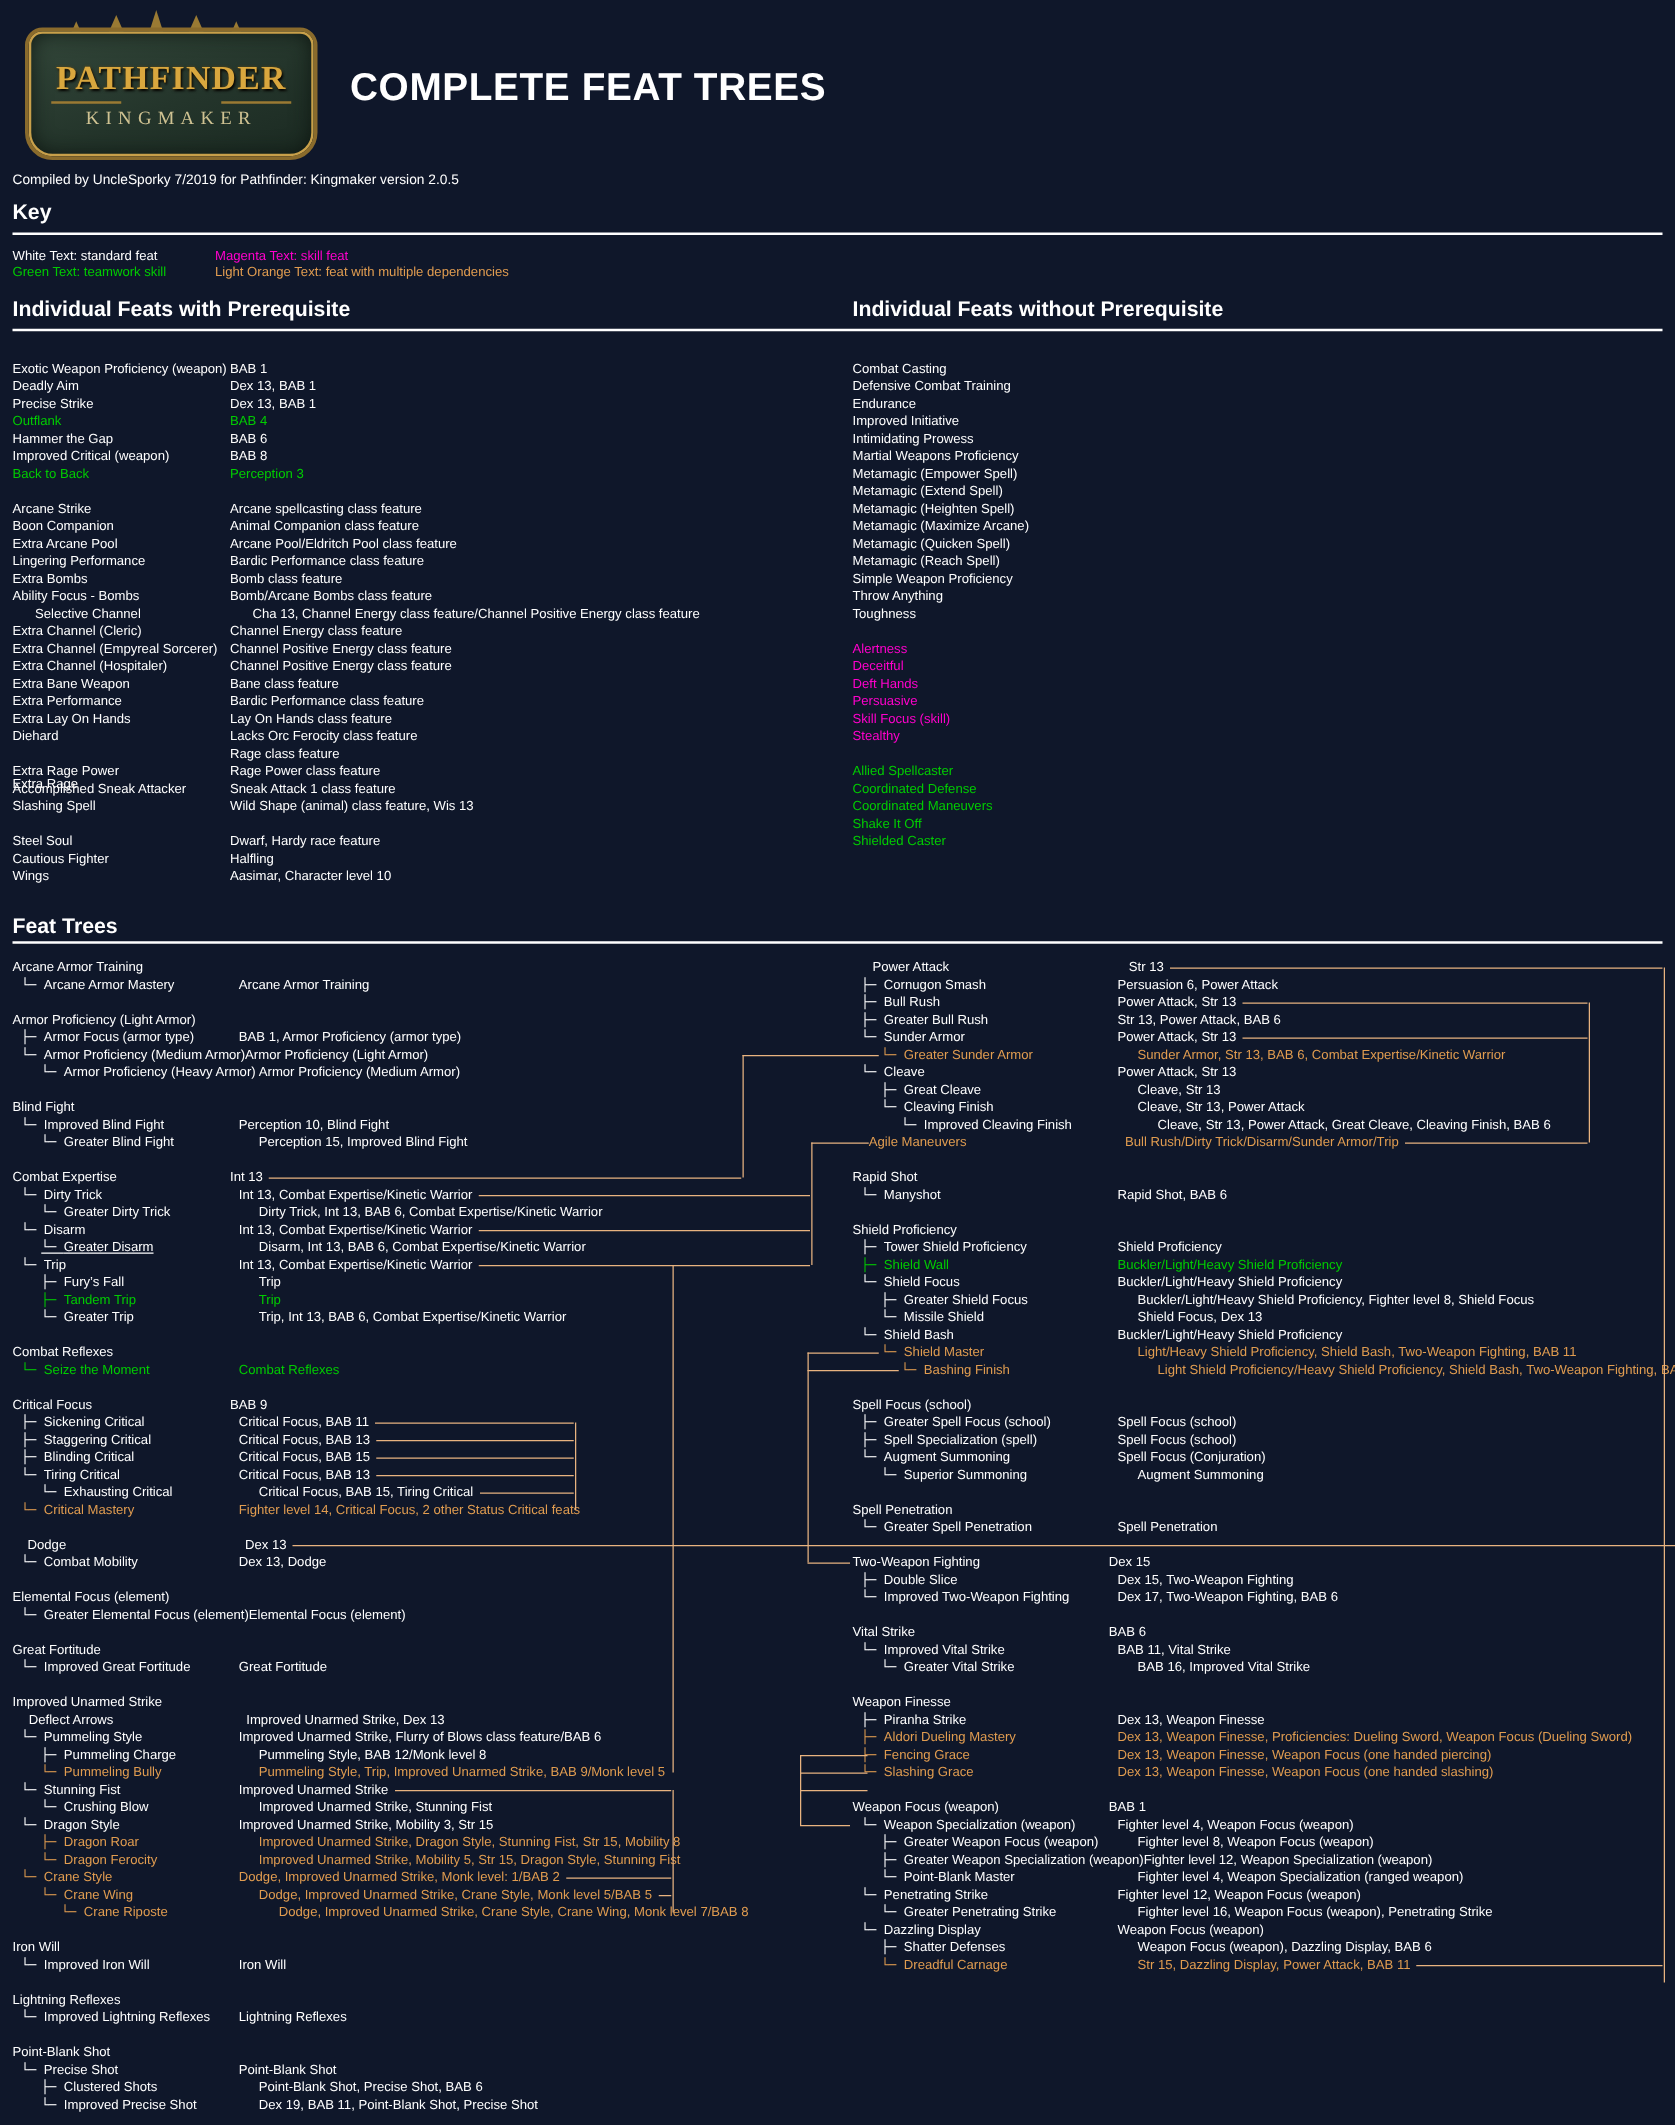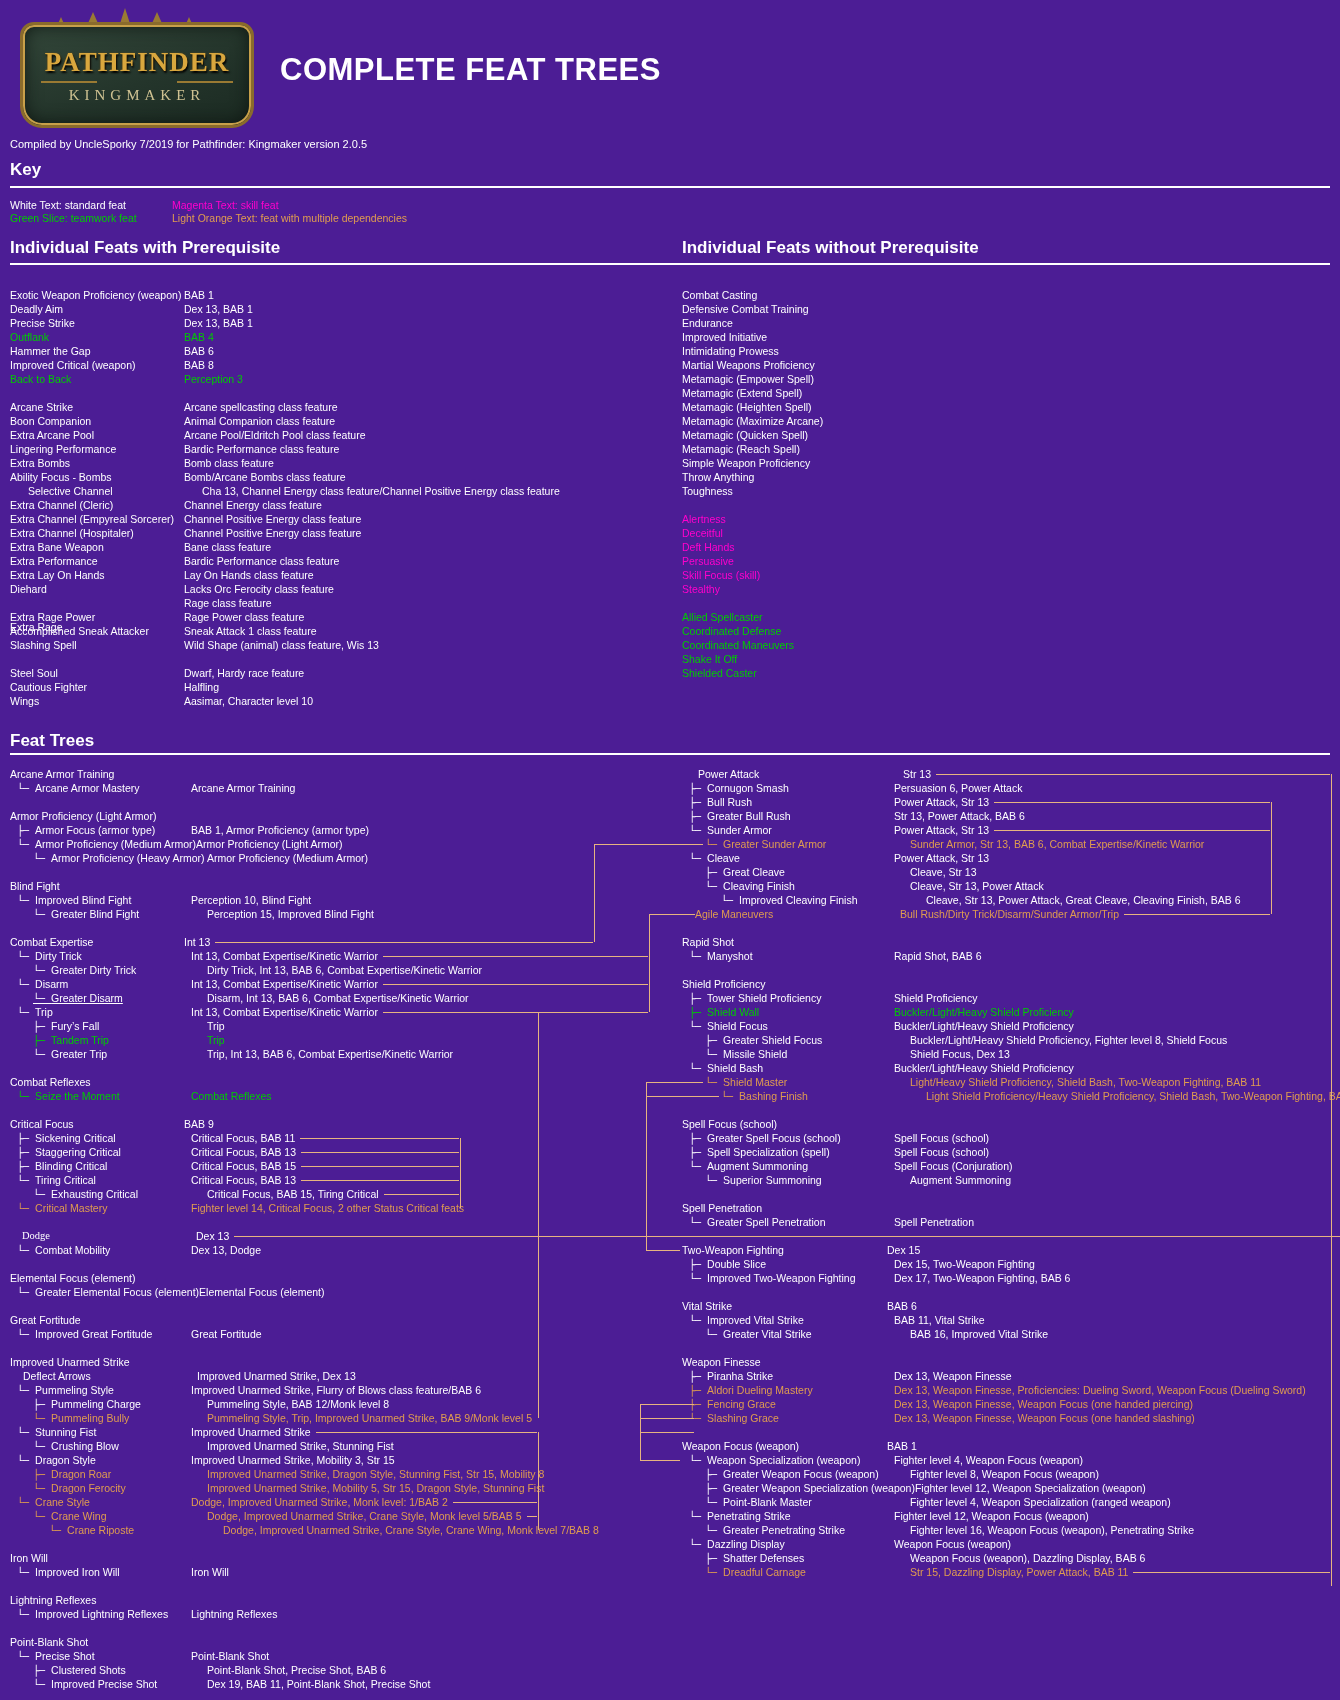--- a/index.html
+++ b/index.html
@@ -1,16 +1,16 @@
 <!DOCTYPE html>
 <html><head>
 <meta charset="utf-8">
 <style>
   html,body{margin:0;padding:0;background:#000;}
-  #page{position:relative;width:1340px;height:1700px;background:#4c1d95;overflow:hidden;
+  #page{position:relative;width:1340px;height:1700px;background:#0f172a;overflow:hidden;
         font-family:"Liberation Sans",sans-serif;color:#fff;}
   .abs{position:absolute;}
   
   #logo{left:14px;top:8px;width:244px;height:122px;}
   #logo-shield{position:absolute;left:6px;top:14px;width:228px;height:100px;
     background:linear-gradient(160deg,#33473a,#24352b 55%,#1b2a22);
     border:3px solid #8a6b2c;border-radius:14px 14px 22px 22px;
     box-shadow:inset 0 0 0 2px #c8a04a, inset 0 0 18px #0c140f;}
   .spike{position:absolute;width:0;height:0;border-left:7px solid transparent;border-right:7px solid transparent;
     border-bottom:16px solid #9a7a33;top:0;}
@@ -55,21 +55,21 @@
       <div id="logo-sub">KINGMAKER</div>
     </div>
   </div>
 
   <div class="abs page-title">COMPLETE FEAT TREES</div>
   <div class="abs compiled">Compiled by UncleSporky 7/2019 for Pathfinder: Kingmaker version 2.0.5</div>
 
   <div class="abs h1" style="left:10px;top:160px;">Key</div>
   <div class="rule" style="top:186px;"></div>
   <div class="abs row cw" style="left:10px;top:198px;">White Text: standard feat</div>
-  <div class="abs row cg" style="left:10px;top:211px;">Green Slice: teamwork feat</div>
+  <div class="abs row cg" style="left:10px;top:211px;">Green Text: teamwork skill</div>
   <div class="abs row cm" style="left:172px;top:198px;">Magenta Text: skill feat</div>
   <div class="abs row co" style="left:172px;top:211px;">Light Orange Text: feat with multiple dependencies</div>
 
   <div class="abs h1" style="left:10px;top:238px;">Individual Feats with Prerequisite</div>
   <div class="abs h1" style="left:682px;top:238px;">Individual Feats without Prerequisite</div>
   <div class="rule" style="top:263px;"></div>
 
   <div class="abs" id="with-list" style="left:10px;top:288px;width:660px;">
       <div class="row cw">
         <span class="ncell" style="flex-basis: 174px; padding-left: 0px;">Exotic Weapon Proficiency (weapon)</span>
@@ -398,21 +398,21 @@
           <span class="tline"></span>
         </div>
         <div class="row co" style="width: 450px;">
           <span class="ncell" style="flex-basis: 174px; padding-left: 7px;"><span class="conn">└─&nbsp;</span>Critical Mastery</span>
           <span class="pcell">Fighter level 14, Critical Focus, 2 other Status Critical feats</span>
           <span class="tline"></span>
         </div>
       </div>
       <div class="tree">
         <div class="row cw" style="width: 1503px;">
-          <span class="ncell" style="flex-basis: 174px; padding-left: 12px; font-family: Liberation Serif, serif;">Dodge</span>
+          <span class="ncell" style="flex-basis: 174px; padding-left: 12px;">Dodge</span>
           <span class="pcell">Dex 13</span>
           <span class="tline"></span>
         </div>
         <div class="row cw">
           <span class="ncell" style="flex-basis: 174px; padding-left: 7px;"><span class="conn">└─&nbsp;</span>Combat Mobility</span>
           <span class="pcell">Dex 13, Dodge</span>
         </div>
       </div>
       <div class="tree">
         <div class="row cw">

